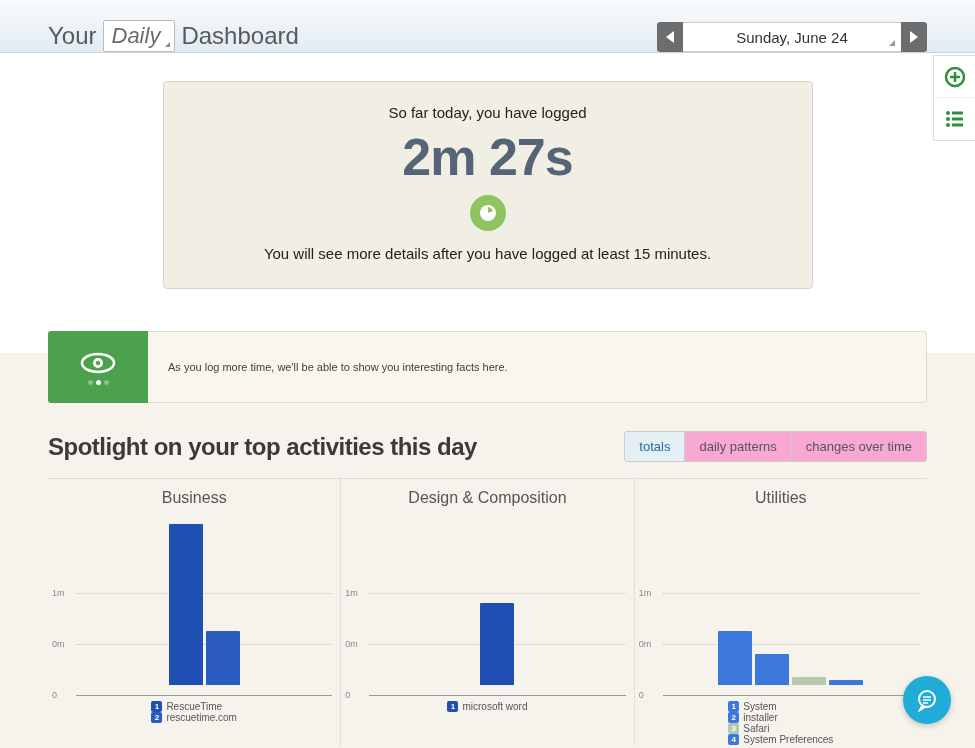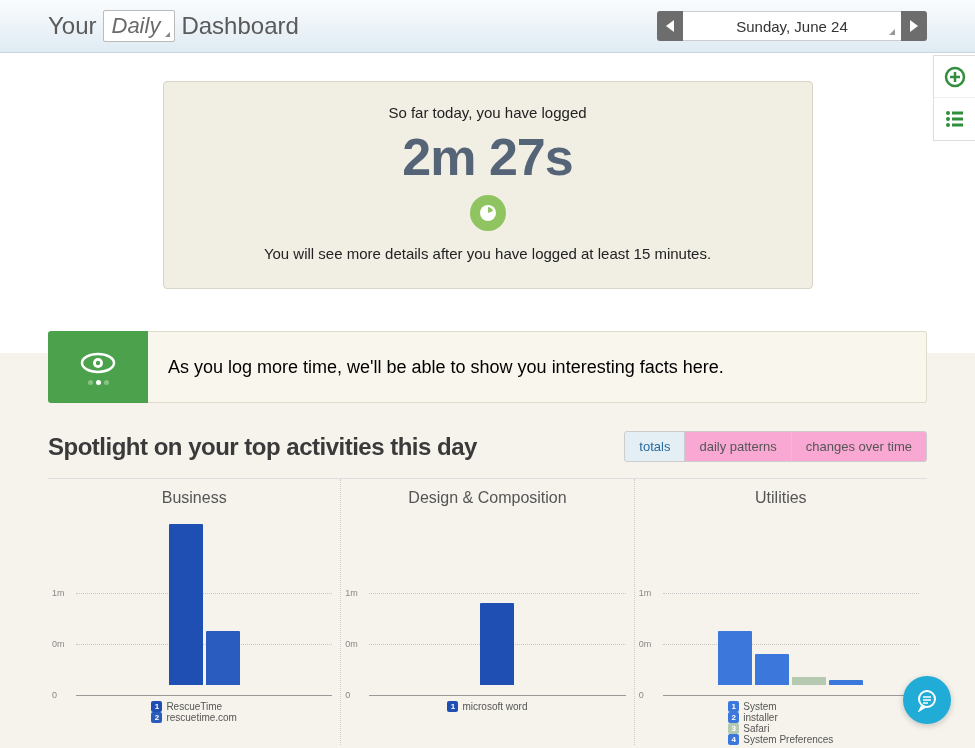--- a/index.html
+++ b/index.html
@@ -10,21 +10,21 @@
       width: 975px;
       height: 748px;
       overflow: hidden;
       position: relative;
     }
     .header-bar {
       height: 53px;
       background: linear-gradient(to bottom, #fafcfe 0%, #dfebf3 100%);
       border-bottom: 1px solid #c9d4dc;
       display: flex;
-      align-items: center;
+      align-items: flex-end;
       justify-content: space-between;
       padding: 0 48px 0 48px;
     }
     .title-group {
       display: flex;
       align-items: center;
       font-size: 24px;
       font-weight: 300;
       color: #5a5a5a;
       gap: 6px;
@@ -166,22 +166,22 @@
     .eye-dot { width: 5px; height: 5px; background: rgba(255,255,255,0.35); border-radius: 50%; }
     .eye-dot.active { background: #fff; }
     .info-strip-right {
       flex: 1;
       background: #f9f6ed;
       border: 1px solid #e0dccc;
       border-left: none;
       display: flex;
       align-items: center;
       padding-left: 20px;
-      font-size: 18px;
-      color: #000000;
+      font-size: 11px;
+      color: #404040;
       border-top-right-radius: 3px;
       border-bottom-right-radius: 3px;
     }
 
     .spotlight-section {
       margin: 28px 48px 0 48px;
     }
     .spotlight-header {
       display: flex;
       justify-content: space-between;

